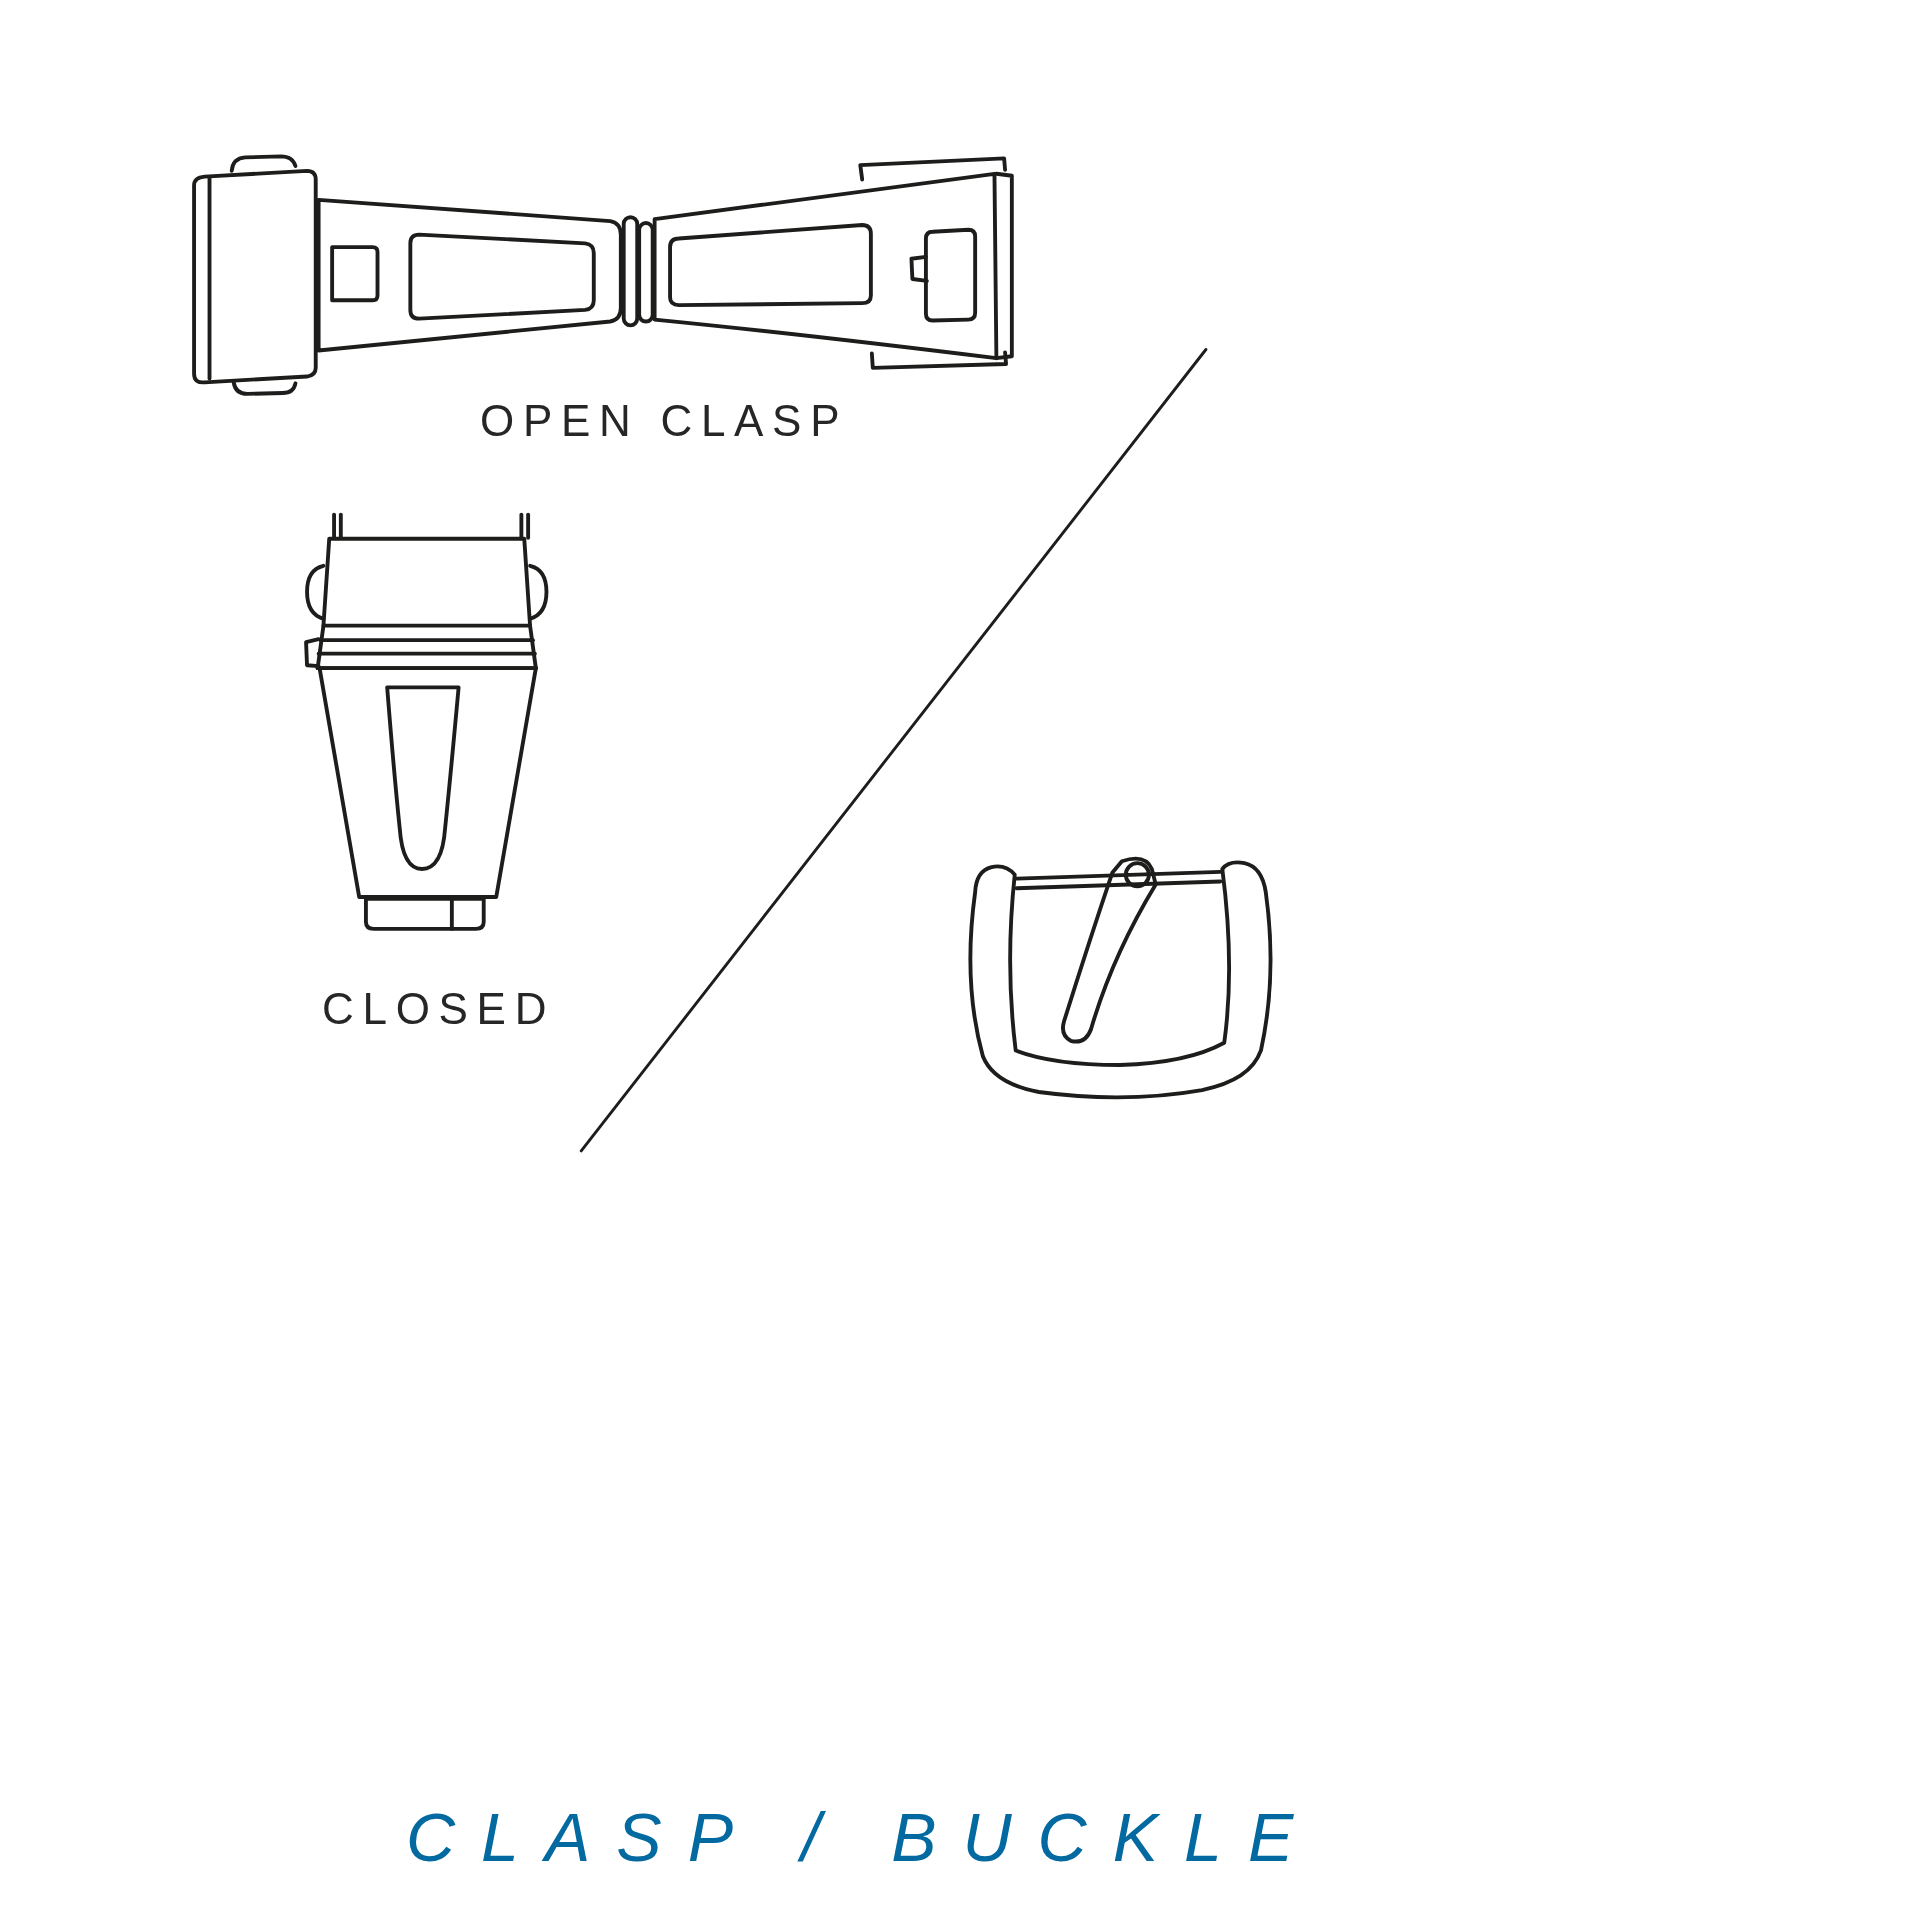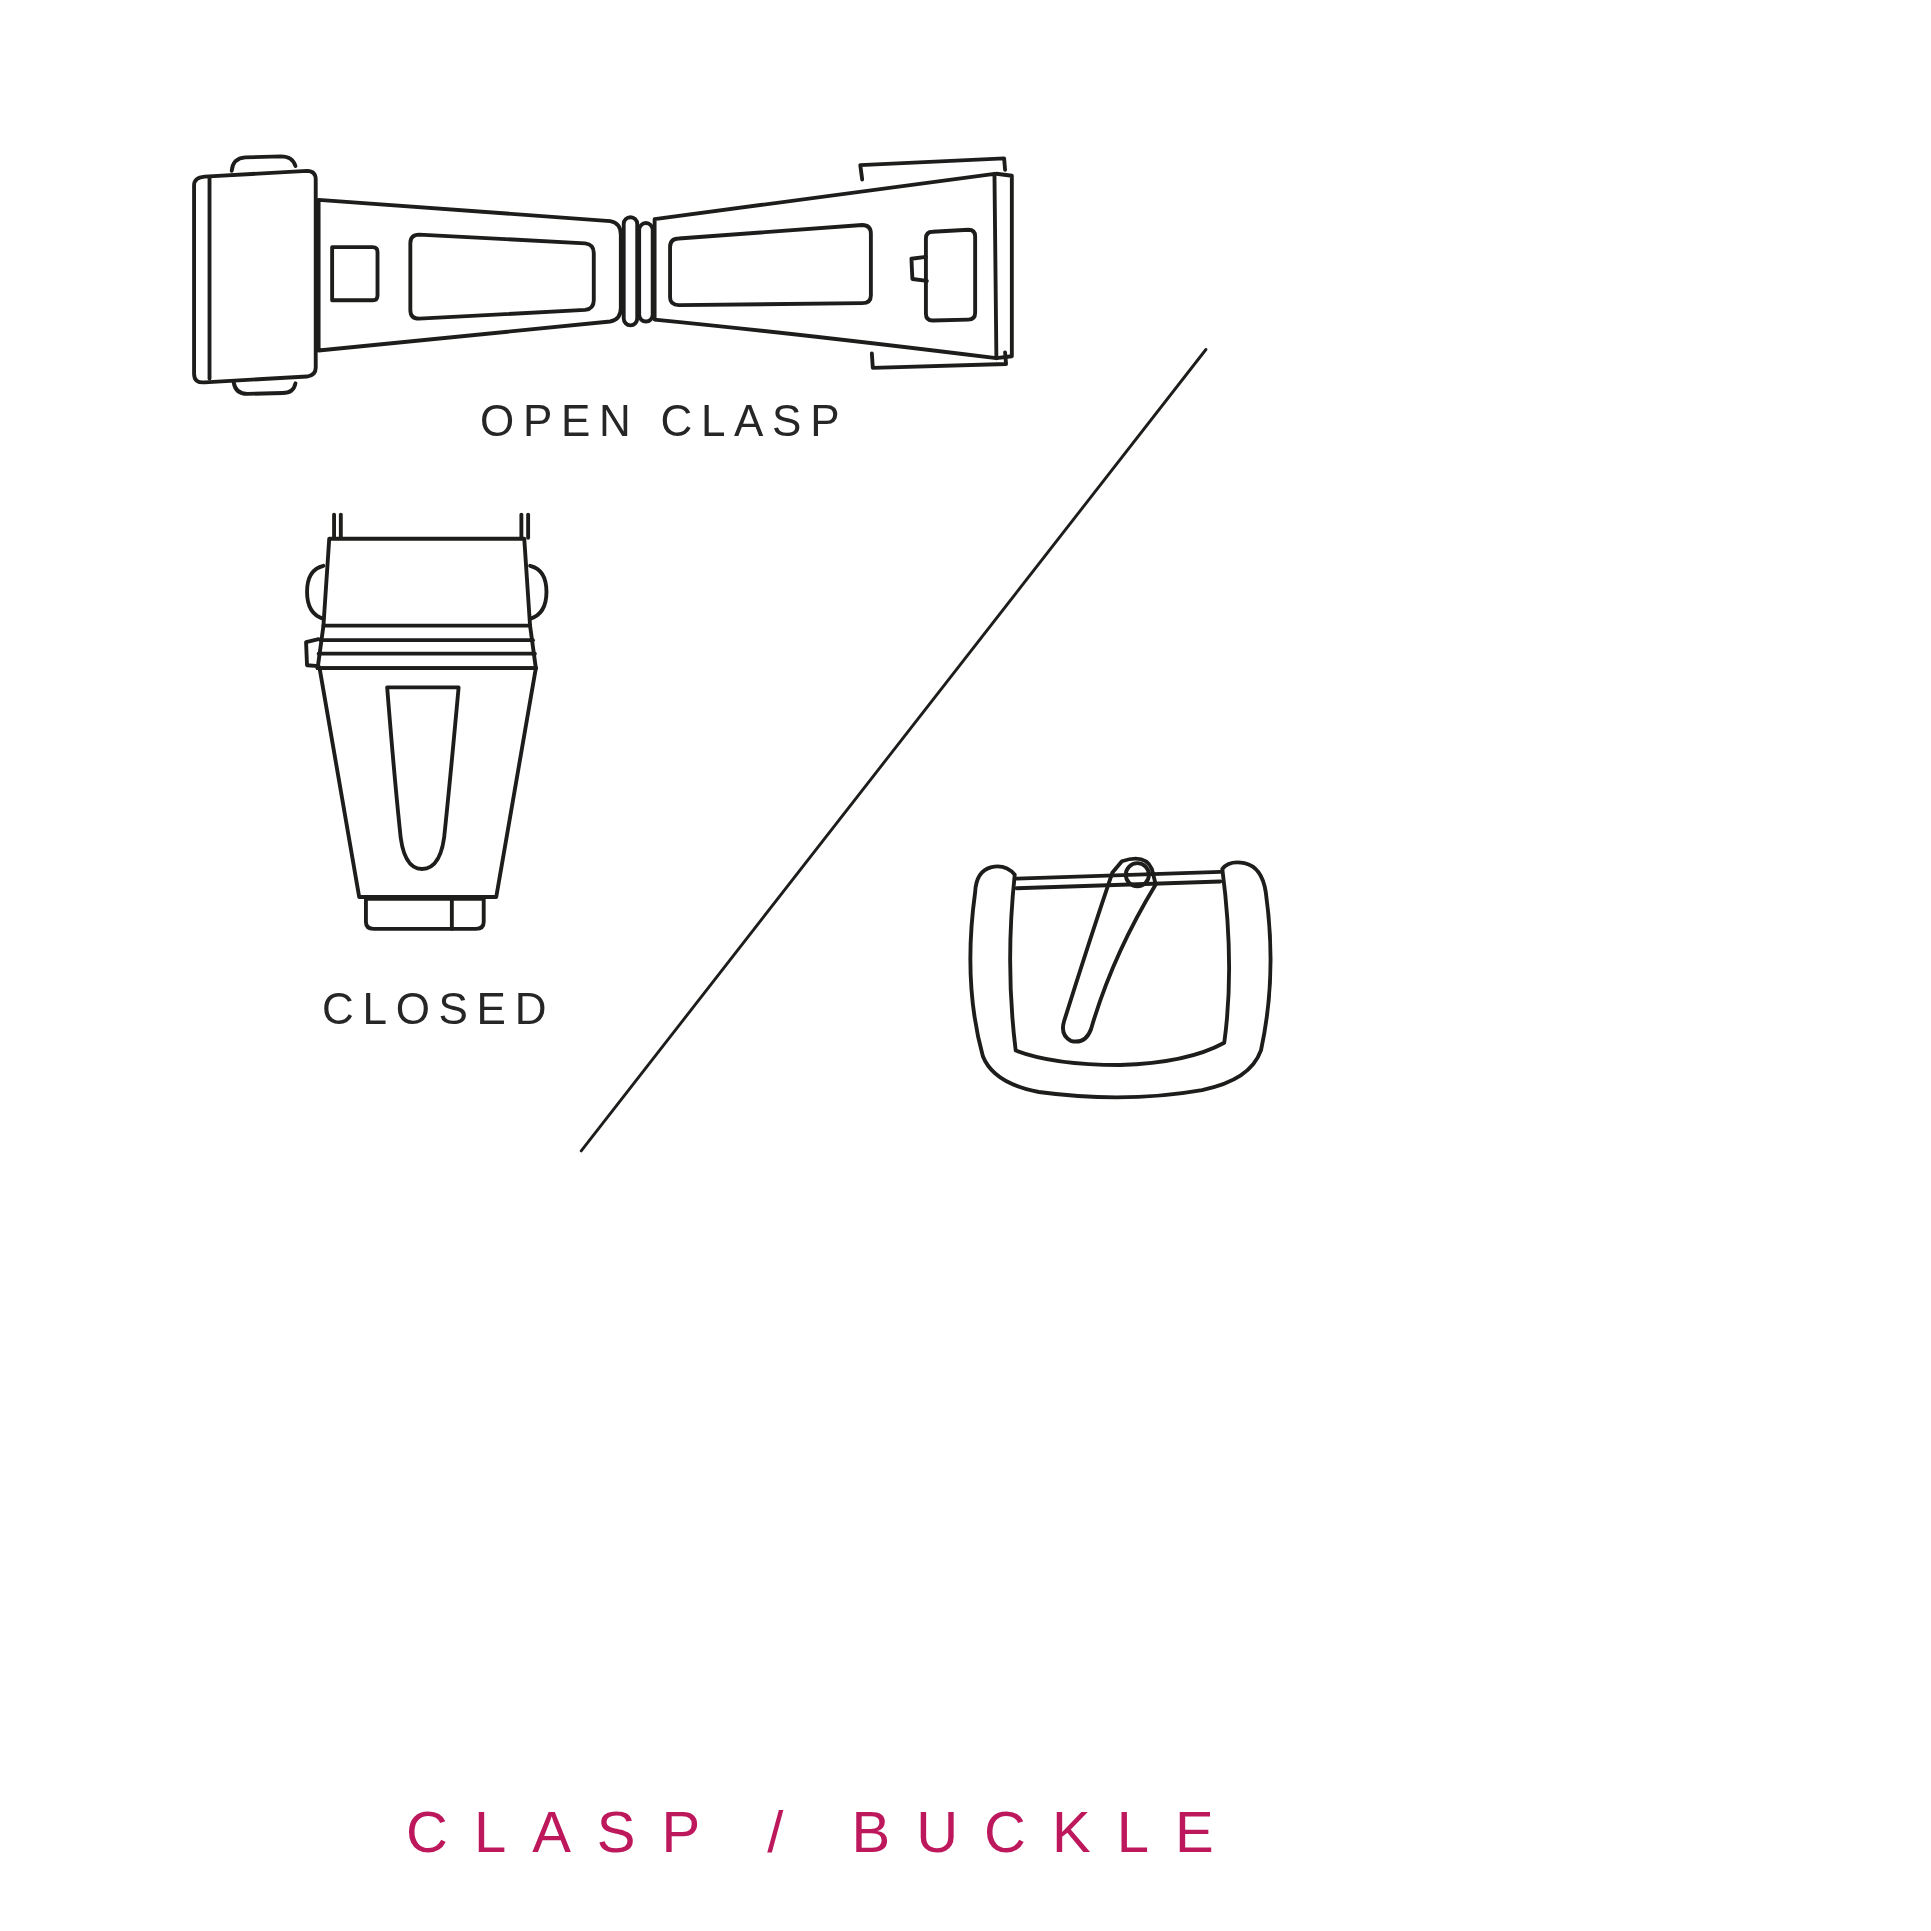--- a/index.html
+++ b/index.html
@@ -29,25 +29,26 @@
     letter-spacing: 8.7px;
     font-weight: 400;
     white-space: nowrap;
   }
   .label.open-clasp { left: 480px; top: 396px; }
   .label.closed     { left: 322px; top: 984px; }
   .title {
     position: absolute;
     left: 406px;
     top: 1798px;
-    color: #be185d;
-    font-size: 58px;
+    color: #0369a1;
+    font-size: 68px;
     letter-spacing: 26px;
     font-weight: 400;
     white-space: nowrap;
+    font-style: italic;
   }
   svg path, svg line, svg rect, svg circle, svg polyline {
     fill: none;
     stroke: #1d1d1b;
     stroke-width: 4;
     stroke-linecap: round;
     stroke-linejoin: round;
   }
   svg .thin { stroke-width: 3; }
 </style>

